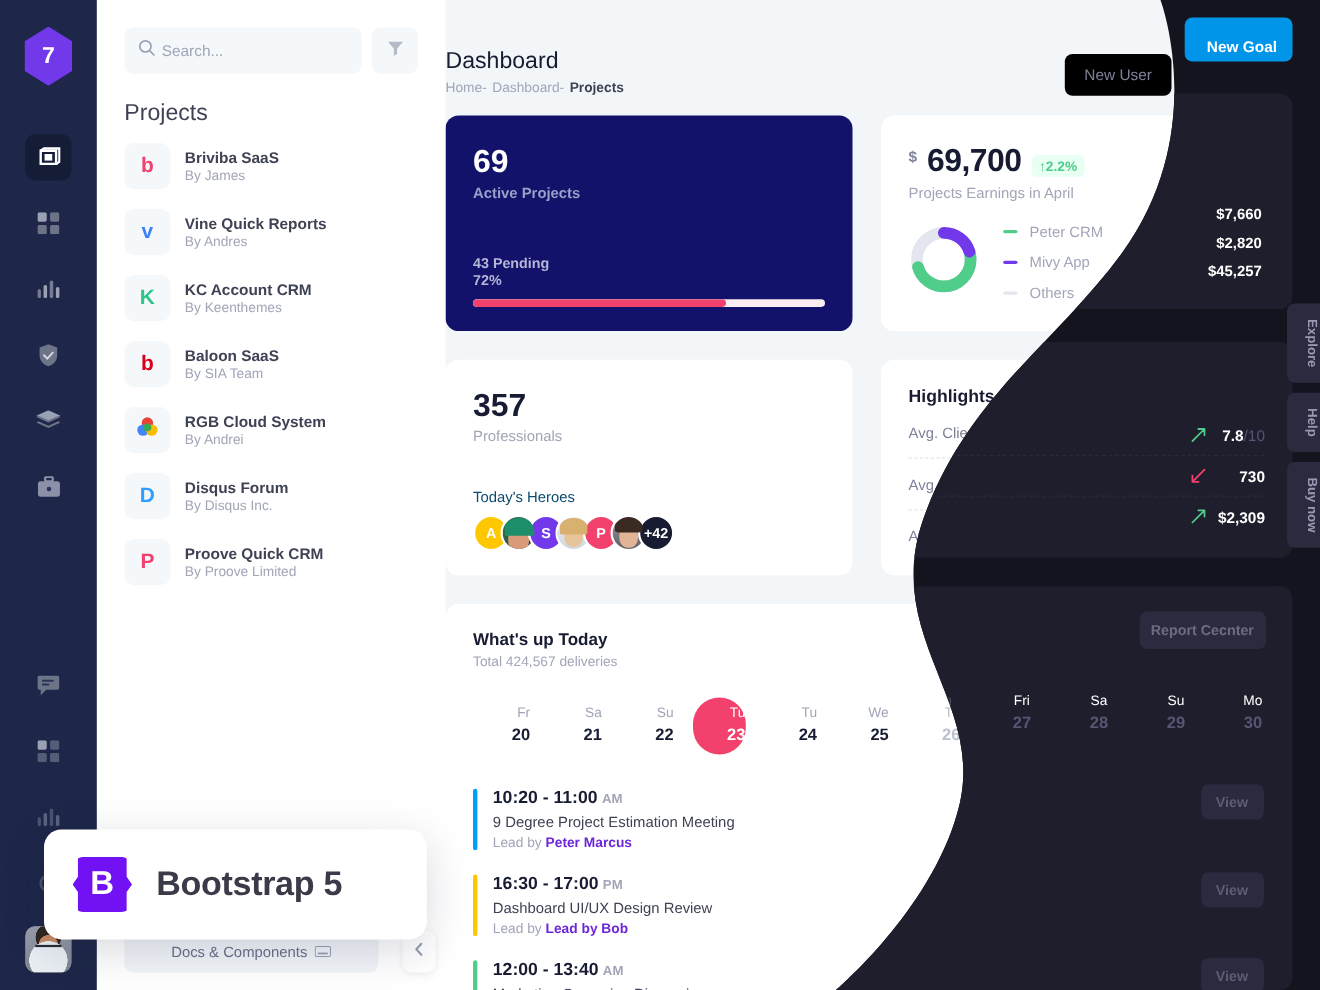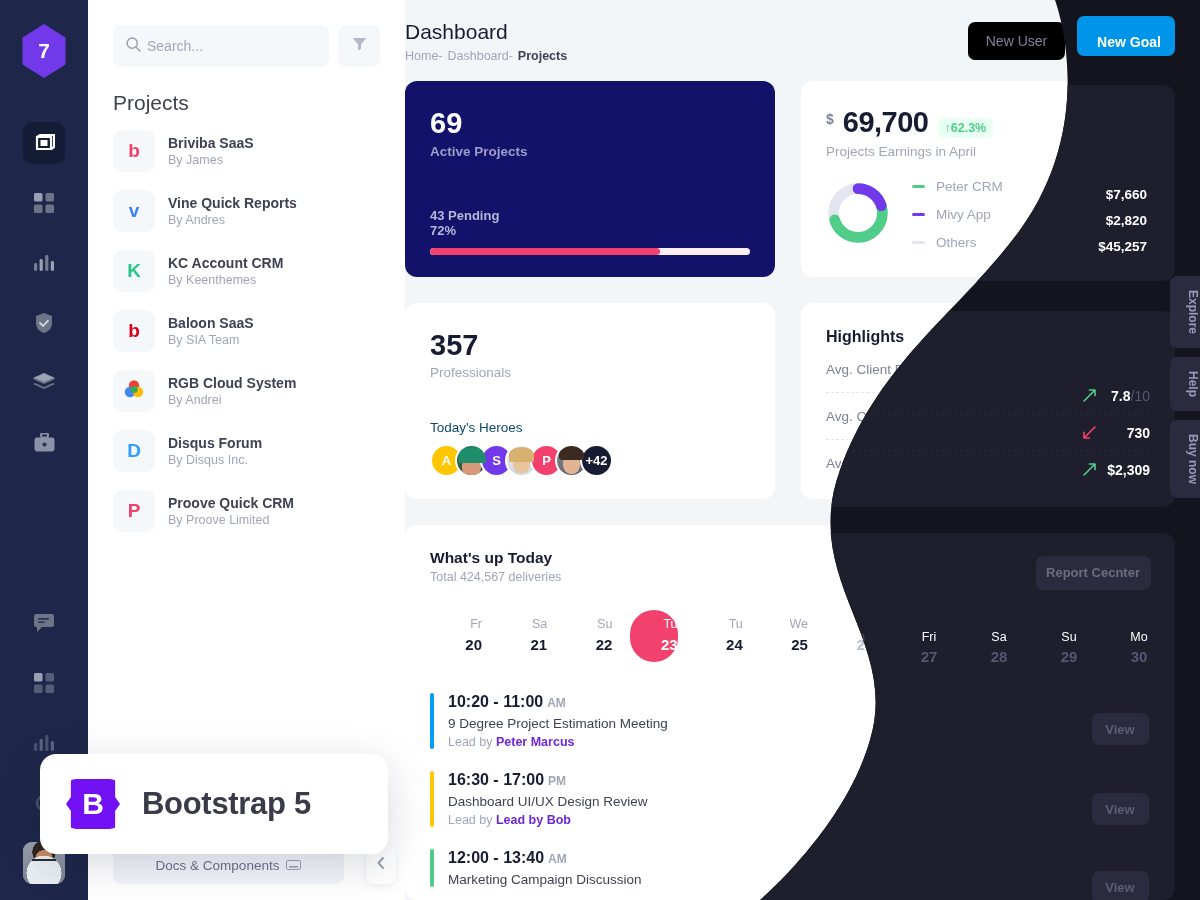--- a/index.html
+++ b/index.html
@@ -93,21 +93,21 @@
   }
   .collapse-btn {
     position:absolute; right: 9px; bottom: 16px; width: 30px; height: 38px;
     background:#fff; border-radius: 8px; box-shadow: 0 2px 8px rgba(0,0,0,.08);
     display:flex; align-items:center; justify-content:center;
   }
 
   
   .main { position: absolute; left: 405px; top: 0; width: 795px; height: 900px; }
 
-  .topbar { display: flex; align-items: center; padding: 18px 25px 0 0; }
+  .topbar { display: flex; align-items: flex-end; padding: 18px 25px 0 0; margin-top: 24px; }
   .page-title { font-size: 21px; color: #181c32; font-weight: 400; line-height: 28px; }
   .breadcrumb { display: flex; gap: 5px; font-size: 12.5px; margin-top: 3px; }
   .breadcrumb .crumb { color: #a1a5b7; }
   .breadcrumb .crumb.current { color: #3f4254; font-weight: 600; }
   .top-actions { margin-left: auto; display: flex; gap: 10px; align-items: center; }
   .btn-light {
     background: #000000; color: #7e8299; font-size: 14px; font-weight: 500;
     border-radius: 7px; padding: 11px 18px; border: none;
   }
   .btn-primary {
@@ -493,21 +493,21 @@
         <div class="prog-track">
           <div class="prog-fill" id="prog-fill" style="width: 72%;"></div>
         </div>
       </div>
 
       <div class="card card-earn">
         <div class="earn-row">
           <span class="cur">$</span>
           <span class="earn-val">69,700</span>
           <span class="badge-green">
-            <span>↑</span><span>62.3%</span>
+            <span>↑</span><span>2.2%</span>
           </span>
         </div>
         <div class="earn-sub">Projects Earnings in April</div>
         <div class="donut-area">
           <span>
             <svg width="64" height="64" viewBox="0 0 42 42">
               <circle cx="21" cy="21" r="16" fill="none" stroke="#e4e6ef" stroke-width="7"></circle>
               <circle id="seg-green" cx="21" cy="21" r="16" fill="none" stroke="#50cd89" stroke-width="7" stroke-linecap="round" transform="rotate(-90 21 21)" stroke-dasharray="50.26548245743669 50.26548245743669" stroke-dashoffset="-20.106192982974676"></circle>
               <circle id="seg-purple" cx="21" cy="21" r="16" fill="none" stroke="#7239ea" stroke-width="7" stroke-linecap="round" transform="rotate(-90 21 21)" stroke-dasharray="20.106192982974676 80.4247719318987" stroke-dashoffset="0"></circle>
             </svg>

